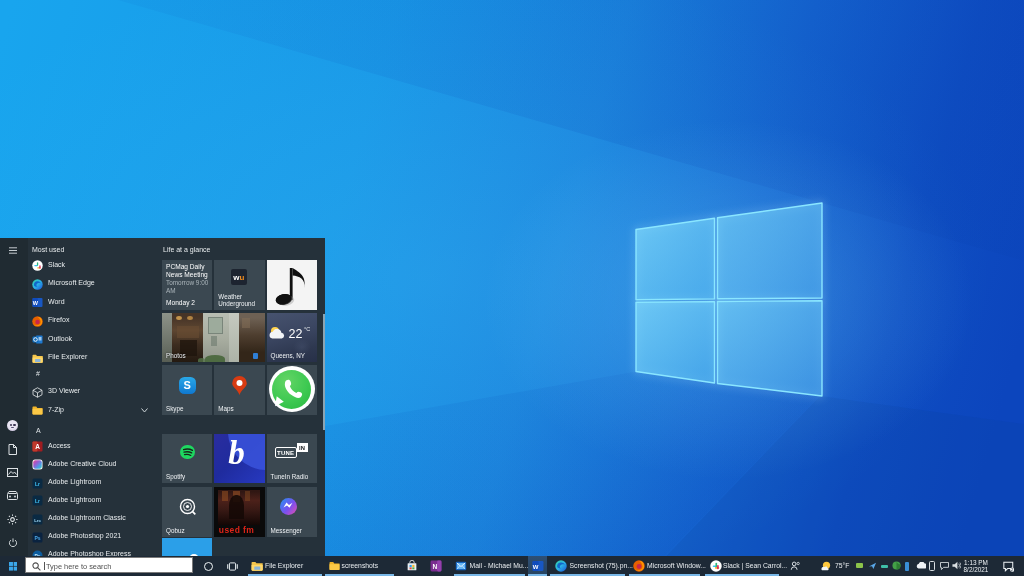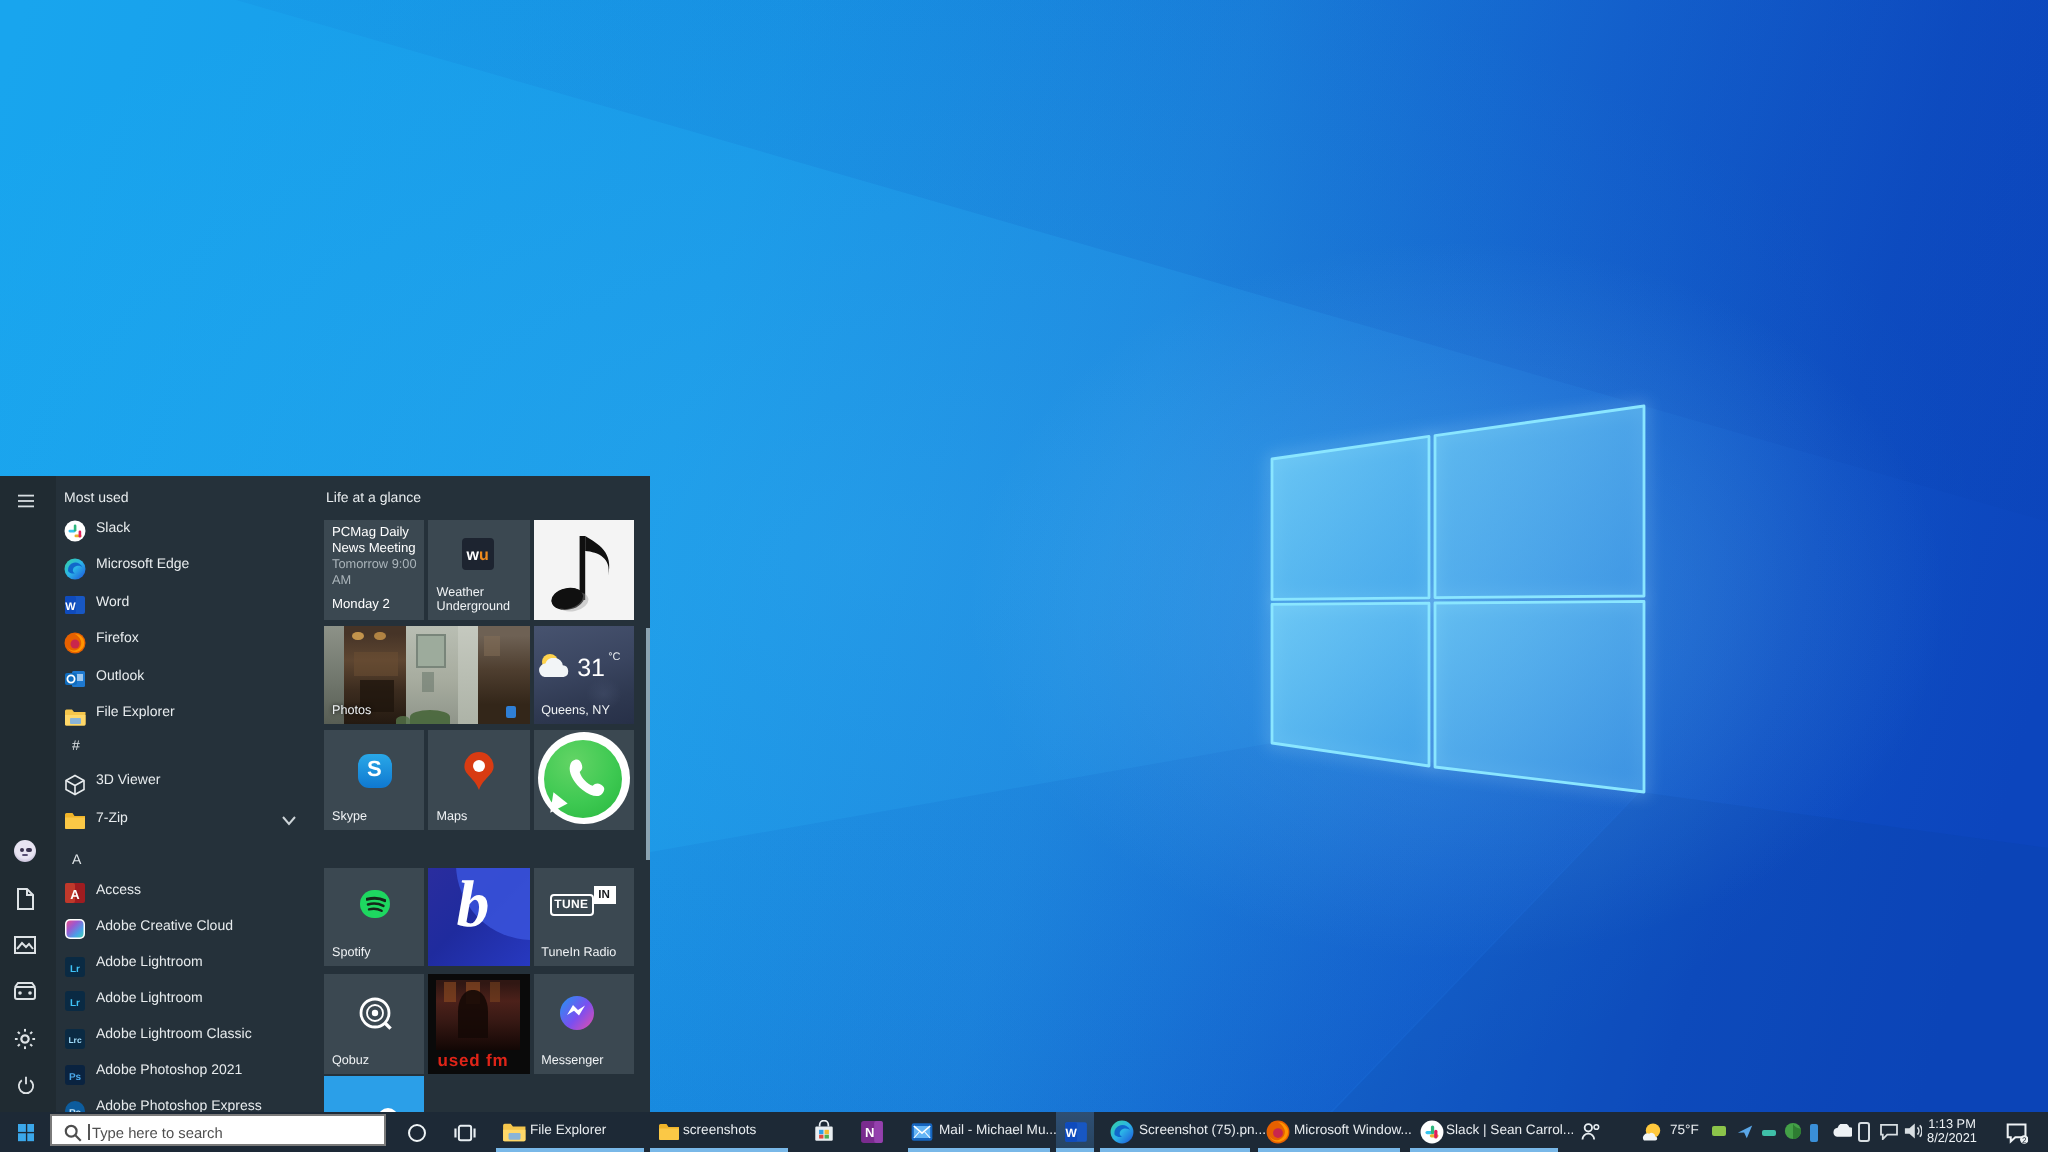--- a/index.html
+++ b/index.html
@@ -325,21 +325,21 @@
       <div style="position:absolute;left:36px;bottom:0px;width:7px;height:4px;background:#55744a;border-radius:55% 55% 0 0;opacity:0.8;"></div>
       <div style="position:absolute;left:90.5px;bottom:3.5px;width:5.5px;height:5.5px;background:#2f7fd6;border-radius:1px;"></div>
       <div class="tlabel" style="text-shadow:0 0 2px #000;">Photos</div>
     </div>
     <div class="tile" style="left:266.6px;top:74.7px;background:linear-gradient(165deg,#47536f,#3a4560 45%,#2e3850 75%,#273048);">
       <div style="position:absolute;left:26px;top:26px;width:18px;height:16px;background:radial-gradient(ellipse,#55618048,transparent 70%);"></div>
       <div style="position:absolute;left:4.5px;top:14.5px;width:8px;height:8px;border-radius:50%;background:#ffd34d;"></div>
       <svg style="position:absolute;left:2.5px;top:16px;width:16.5px;height:10px;" viewBox="0 0 20 12">
         <path d="M4 11.5 a4.2 4.2 0 0 1 0.5-8.3 a5.5 5.5 0 0 1 10.5 1.2 a3.6 3.6 0 0 1 0.5 7.1 Z" fill="#f2f5f7"></path>
       </svg>
-      <div style="position:absolute;left:22px;top:14px;font-size:12.5px;color:#fff;">31</div>
+      <div style="position:absolute;left:22px;top:14px;font-size:12.5px;color:#fff;">22</div>
       <div style="position:absolute;left:37.5px;top:13px;font-size:5.5px;color:#e8ecef;">°C</div>
       <div class="tlabel">Queens, NY</div>
     </div>
 
     <div class="tile" style="left:162px;top:127.4px;">
       <div style="position:absolute;left:17px;top:12px;width:17px;height:17px;border-radius:5.5px;background:linear-gradient(180deg,#29a8e8,#0f78d0);"></div>
       <div style="position:absolute;left:21.5px;top:13.5px;font-size:11px;font-weight:bold;color:#fff;">S</div>
       <div class="tlabel">Skype</div>
     </div>
     <div class="tile" style="left:214.3px;top:127.4px;">

